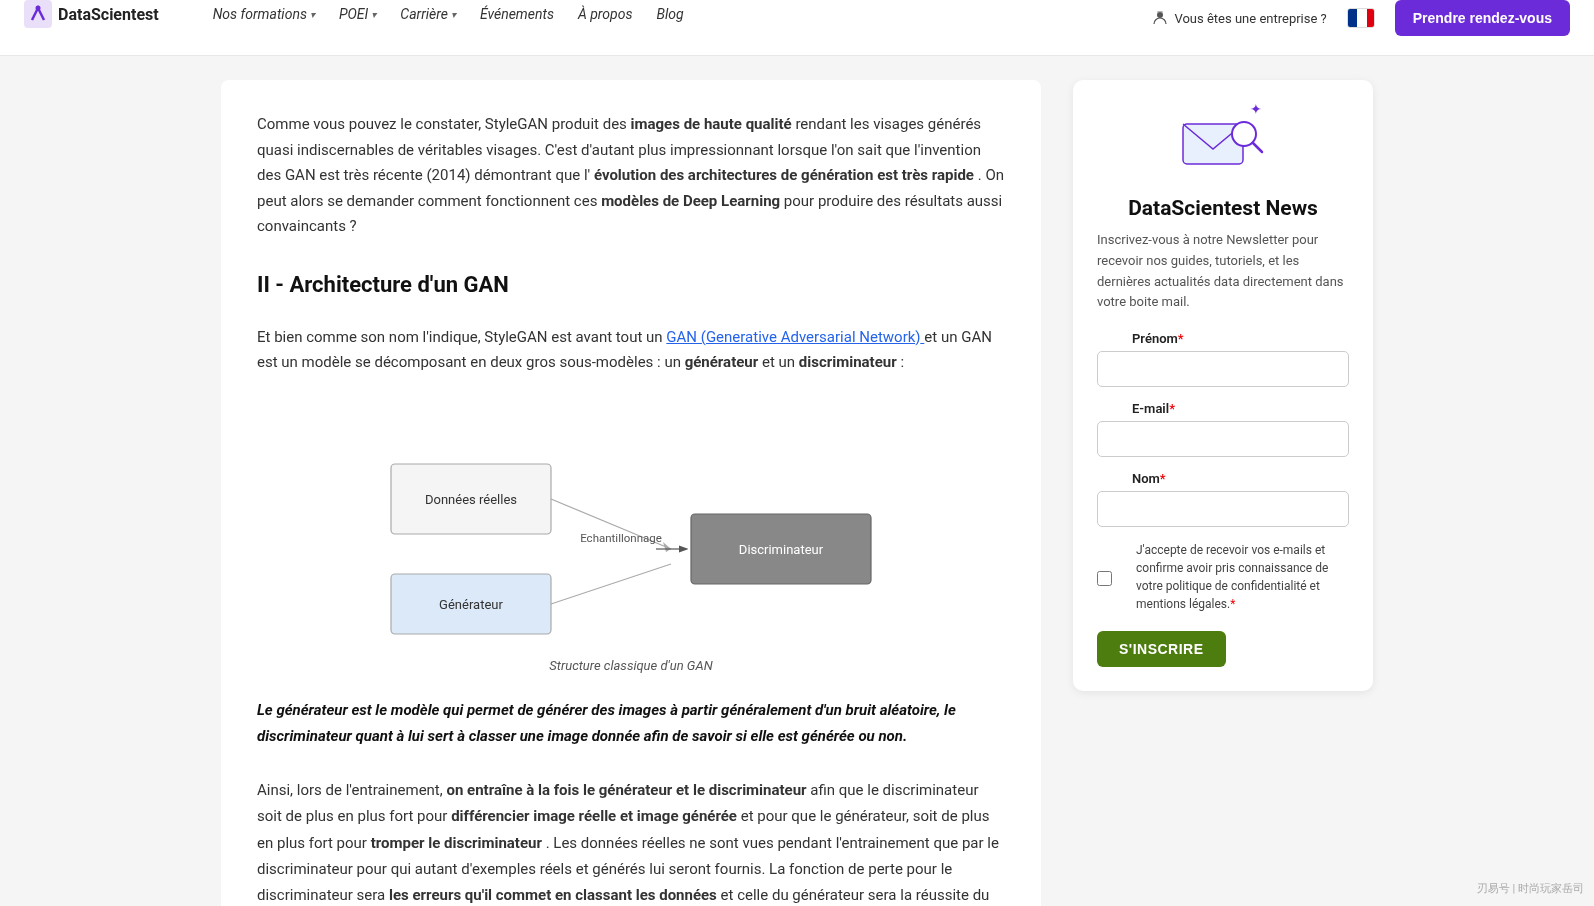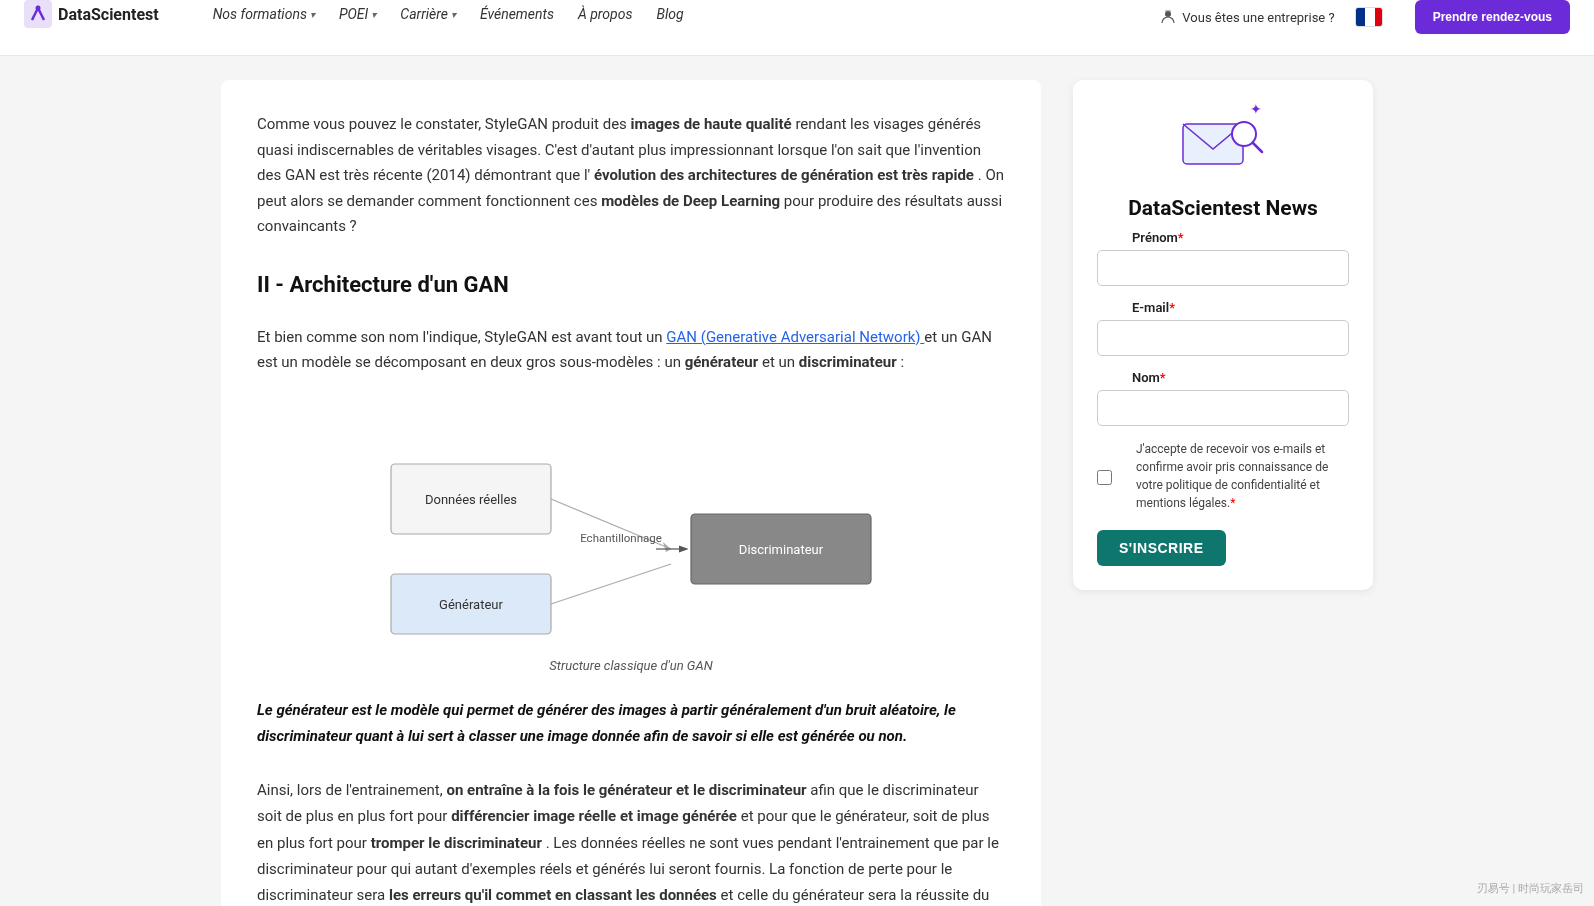--- a/index.html
+++ b/index.html
@@ -79,25 +79,24 @@
       border-radius: 3px;
       overflow: hidden;
       border: 1px solid #ddd;
     }
     .nav-cta {
       background: #6c2bd9;
       color: #fff;
       border: none;
       padding: 10px 18px;
       border-radius: 6px;
-      font-size: 12px;
+      font-size: 14px;
       font-weight: 600;
       cursor: pointer;
       white-space: nowrap;
-      margin-left: 12px;
     }
 
     
     .page-layout {
       display: flex;
       max-width: 1200px;
       margin: 0 auto;
       padding: 24px 24px;
       gap: 32px;
     }
@@ -238,21 +237,21 @@
       margin-top: 2px;
       flex-shrink: 0;
       cursor: pointer;
     }
     .checkbox-label {
       font-size: 12px;
       color: #444;
       line-height: 1.5;
     }
     .subscribe-btn {
-      background: #0f766e;
+      background: #4d7c0f;
       color: #fff;
       border: none;
       width: auto;
       padding: 10px 22px;
       border-radius: 6px;
       font-size: 14px;
       font-weight: 700;
       letter-spacing: 0.5px;
       cursor: pointer;
     }
@@ -416,20 +415,21 @@
           <polyline points="5,20 35,45 65,20" fill="none" stroke="#6c2bd9" stroke-width="1.5"></polyline>
 
           <circle cx="66" cy="30" r="12" fill="#fff" stroke="#6c2bd9" stroke-width="2"></circle>
           <line x1="75" y1="39" x2="84" y2="48" stroke="#6c2bd9" stroke-width="2.5" stroke-linecap="round"></line>
 
           <text x="72" y="10" font-size="14" fill="#6c2bd9">✦</text>
         </svg>
       </div>
 
       <h3 class="sidebar-title">DataScientest News</h3>
+      <p class="sidebar-desc">Inscrivez-vous à notre Newsletter pour recevoir nos guides, tutoriels, et les dernières actualités data directement dans votre boite mail.</p>
 
       <form>
         <div class="form-group">
           <label class="form-label">
             <span>Prénom</span><span class="required-star">*</span>
           </label>
           <input class="form-input" type="text" style="">
         </div>
 
         <div class="form-group">

